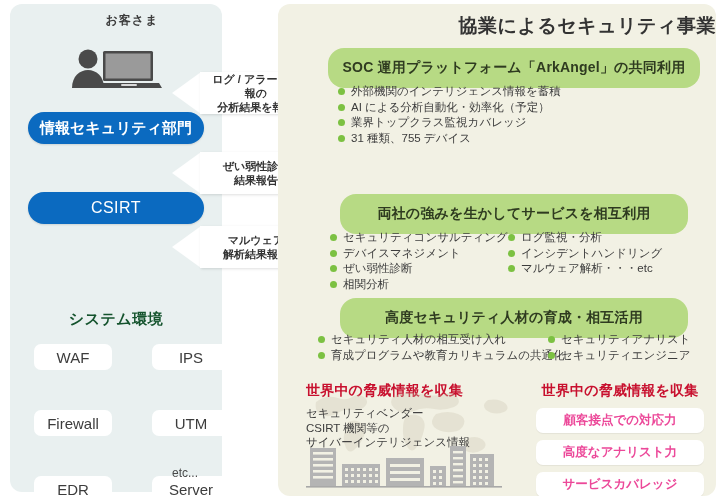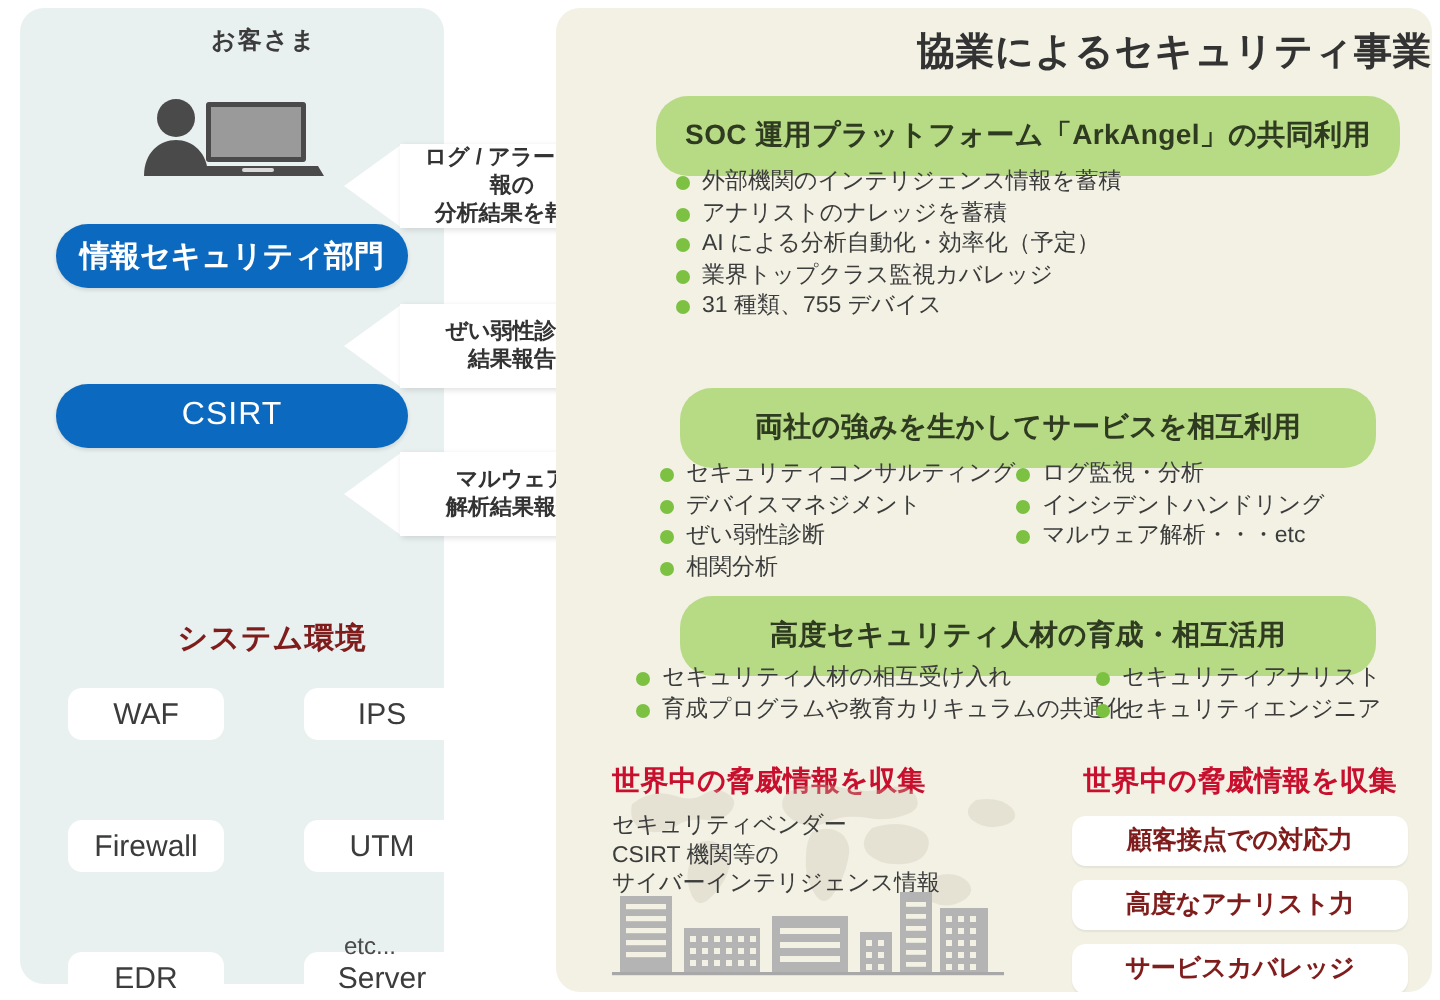--- a/index.html
+++ b/index.html
@@ -29,21 +29,21 @@
     background:#0b6ac0;border-radius:16px;
     color:#ffffff;font-size:15px;font-weight:bold;
     display:flex;align-items:center;justify-content:center;
     box-shadow:0 1px 2px rgba(0,0,0,.12);
   }
   .pill-sec{top:108px;}
   .pill-csirt{top:188px;font-weight:normal;font-size:16px;letter-spacing:.5px;}
 
   .sysenv-title{
     position:absolute;left:0;top:306px;width:212px;text-align:center;
-    font-size:15px;font-weight:bold;color:#7f1d1d;letter-spacing:.5px;margin-left:20px;
+    font-size:15px;font-weight:bold;color:#14532d;letter-spacing:.5px;
   }
   .sysenv-grid{
     position:absolute;left:24px;top:340px;width:164px;
     display:grid;grid-template-columns:78px 78px;grid-gap:8px 8px;gap:40px;
   }
   .sysbox{
     height:26px;background:#ffffff;border-radius:7px;
     display:flex;align-items:center;justify-content:center;
     font-size:15px;color:#3c3c3c;
   }
@@ -126,21 +126,21 @@
     opacity:.30;z-index:1;pointer-events:none;
   }
   .skyline{position:absolute;left:26px;top:438px;width:200px;height:50px;z-index:2;}
 
   
   .synergy{position:absolute;left:258px;top:378px;width:168px;}
   .synergy .red-head{text-align:center;margin-bottom:8px;}
   .syn-box{
     height:25px;background:#ffffff;border-radius:7px;margin-bottom:7px;
     display:flex;align-items:center;justify-content:center;
-    font-size:12.5px;font-weight:bold;color:#7f1d1d;
+    font-size:12.5px;font-weight:bold;color:#ec4899;
     box-shadow:0 1px 1px rgba(0,0,0,.06);
   }
 </style>
 </head>
 <body>
 
 <div class="stage">
 
   <div class="left-panel">
     <div class="left-title">お客さま</div>
@@ -197,21 +197,20 @@
     </div>
   </div>
 
   <div class="right-panel">
     <div class="right-title">協業によるセキュリティ事業</div>
 
     <div class="green-pill gp1">SOC 運用プラットフォーム「ArkAngel」の共同利用</div>
     <div class="bullets b1">
       <ul>
         <li>外部機関のインテリジェンス情報を蓄積</li>
-        <li>アナリストのナレッジを蓄積</li>
         <li>AI による分析自動化・効率化（予定）</li>
         <li>業界トップクラス監視カバレッジ</li>
         <li>31 種類、755 デバイス</li>
       </ul>
     </div>
 
     <div class="green-pill gp2">両社の強みを生かしてサービスを相互利用</div>
     <div class="bullets b2a">
       <ul>
         <li>セキュリティコンサルティング</li>

